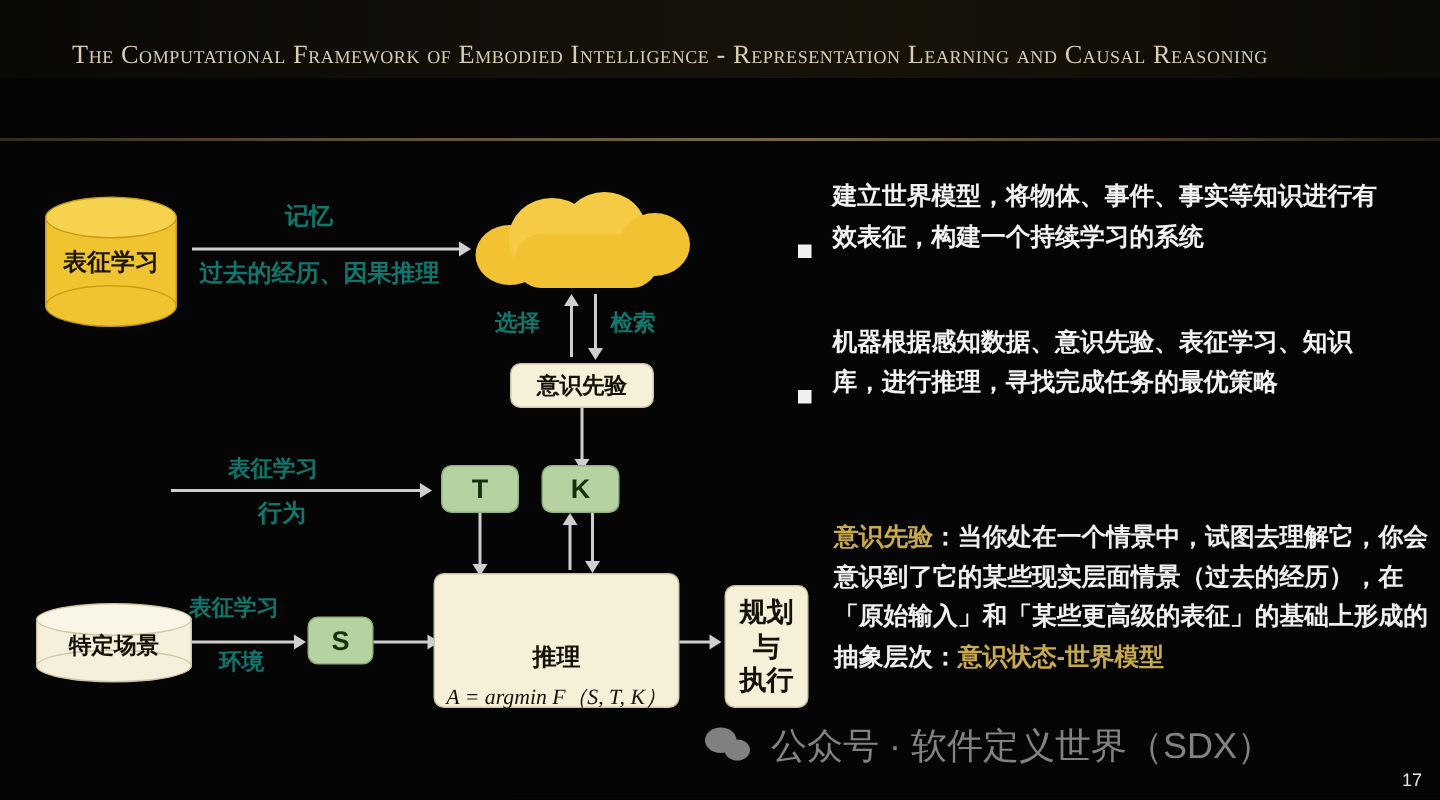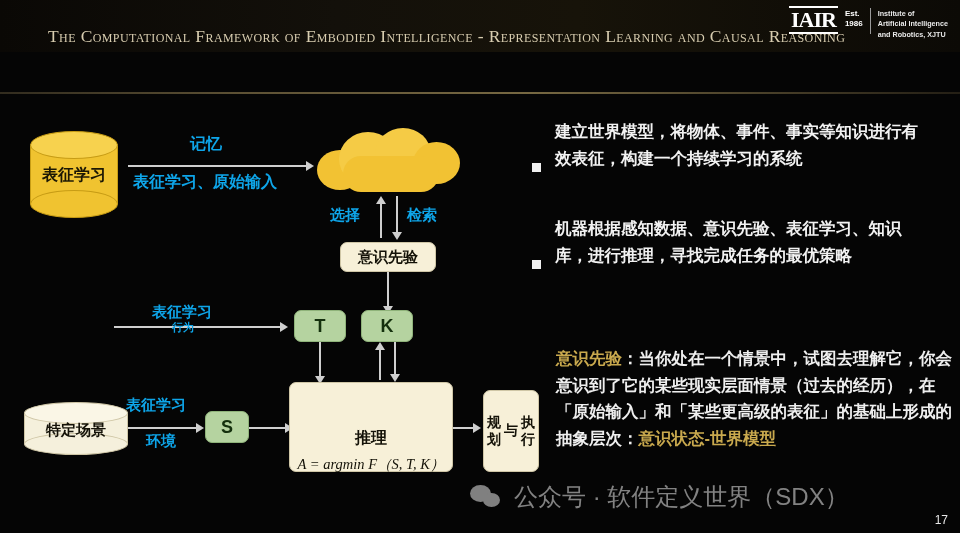--- a/index.html
+++ b/index.html
@@ -119,21 +119,21 @@
     position: absolute;
     border-radius: 50%;
     box-sizing: border-box;
   }
   .cyl-body {
     position: absolute;
     box-sizing: border-box;
   }
   .lbl {
     position: absolute;
-    color: #0ea5e9;
+    color: #0f766e;
     font-weight: bold;
     white-space: nowrap;
   }
   .line {
     position: absolute;
     background: #cfcfcf;
   }
   .arrow-h { height: 2px; }
   .arrow-v { width: 2px; }
   .head {
@@ -208,43 +208,30 @@
 </head>
 <body>
 
 <div id="slide">
 
   <div id="header-band"></div>
 
   <div id="eng-title">The Computational Framework of Embodied Intelligence - Representation Learning and Causal Reasoning</div>
   <div id="title-rule"></div>
 
-  <div id="logo">
-    <div id="logo-mark">IAIR</div>
-    <div id="logo-est">
-      <div>Est.</div>
-      <div>1986</div>
-    </div>
-    <div id="logo-div"></div>
-    <div id="logo-text">
-      <div>Institute of</div>
-      <div>Artificial Intelligence</div>
-      <div>and Robotics, XJTU</div>
-    </div>
-  </div>
 
   <div class="cyl-body" style="left:30px; top:146px; width:88px; height:58px; background:#f0c330; border-left:1px solid #c79c15; border-right:1px solid #c79c15;"></div>
   <div class="cyl-top" style="left:30px; top:131px; width:88px; height:28px; background:#f7d24e; border:1px solid #c79c15;"></div>
   <div class="cyl-top" style="left:30px; top:190px; width:88px; height:28px; background:#f0c330; border:1px solid #c79c15;"></div>
   <div class="node" style="left:30px; top:156px; width:88px; height:38px; font-size:16px; color:#1b1704;">表征学习</div>
 
   <div class="lbl" style="left:190px; top:134px; font-size:16px;">记忆</div>
   <div class="line arrow-h" style="left:128px; top:165px; width:180px;"></div>
   <div class="head head-r" style="left:306px; top:161px;"></div>
-  <div class="lbl" style="left:133px; top:172px; font-size:16px;">表征学习、原始输入</div>
+  <div class="lbl" style="left:133px; top:172px; font-size:16px;">过去的经历、因果推理</div>
 
   <div style="position:absolute; left:317px; top:128px; width:143px; height:66px;">
     <div style="position:absolute;left:0;top:22px;width:46px;height:40px;background:#f2c233;border-radius:50%;"></div>
     <div style="position:absolute;left:22px;top:4px;width:58px;height:54px;background:#f5cb45;border-radius:50%;"></div>
     <div style="position:absolute;left:58px;top:0px;width:56px;height:52px;background:#f5cb45;border-radius:50%;"></div>
     <div style="position:absolute;left:96px;top:14px;width:47px;height:42px;background:#f2c233;border-radius:50%;"></div>
     <div style="position:absolute;left:26px;top:28px;width:96px;height:36px;background:#f2c233;border-radius:24px;"></div>
   </div>
 
   <div class="lbl" style="left:330px; top:206px; font-size:15px;">选择</div>
@@ -258,21 +245,21 @@
 
   <div class="node cream" style="left:340px; top:242px; width:96px; height:30px; font-size:15px;">意识先验</div>
 
   <div class="line arrow-v" style="left:387px; top:272px; height:36px;"></div>
   <div class="head head-d" style="left:383px; top:306px;"></div>
 
 
   <div class="lbl" style="left:152px; top:303px; font-size:15px;">表征学习</div>
   <div class="line arrow-h" style="left:114px; top:326px; width:168px;"></div>
   <div class="head head-r" style="left:280px; top:322px;"></div>
-  <div class="lbl" style="left:172px; top:320px; font-size:11px;">行为</div>
+  <div class="lbl" style="left:172px; top:332px; font-size:16px;">行为</div>
 
   <div class="node green" style="left:294px; top:310px; width:52px; height:32px; font-size:18px;">T</div>
   <div class="node green" style="left:361px; top:310px; width:52px; height:32px; font-size:18px;">K</div>
 
   <div class="line arrow-v" style="left:319px; top:342px; height:36px;"></div>
   <div class="head head-d" style="left:315px; top:376px;"></div>
 
   <div class="line arrow-v" style="left:379px; top:348px; height:32px;"></div>
   <div class="head head-u" style="left:375px; top:342px;"></div>
   <div class="line arrow-v" style="left:394px; top:342px; height:34px;"></div>
@@ -294,21 +281,21 @@
   <div class="head head-r" style="left:285px; top:423px;"></div>
 
   <div class="node cream" style="left:289px; top:382px; width:164px; height:90px; flex-direction:column; gap:6px;">
     <div style="font-size:16px;margin-top:48px;">推理</div>
     <div style="font-family:'Liberation Serif','DejaVu Serif',serif; font-style:italic; font-weight:normal; font-size:14.5px;">A = argmin F（S, T, K）</div>
   </div>
 
   <div class="line arrow-h" style="left:453px; top:427px; width:22px;"></div>
   <div class="head head-r" style="left:473px; top:423px;"></div>
 
-  <div class="node cream" style="left:483px; top:390px; width:56px; height:82px; font-size:14px; line-height:1.25;">
+  <div class="node cream" style="left:483px; top:390px; width:56px; height:82px; flex-direction:column; font-size:18px; line-height:1.25;">
     <div>规划</div>
     <div>与</div>
     <div>执行</div>
   </div>
 
   <div class="bullet-row" style="left:532px; top:118px;">
     <div class="bullet-sq"></div>
     <div class="bullet-tx">建立世界模型，将物体、事件、事实等知识进行有效表征，构建一个持续学习的系统</div>
   </div>
 

